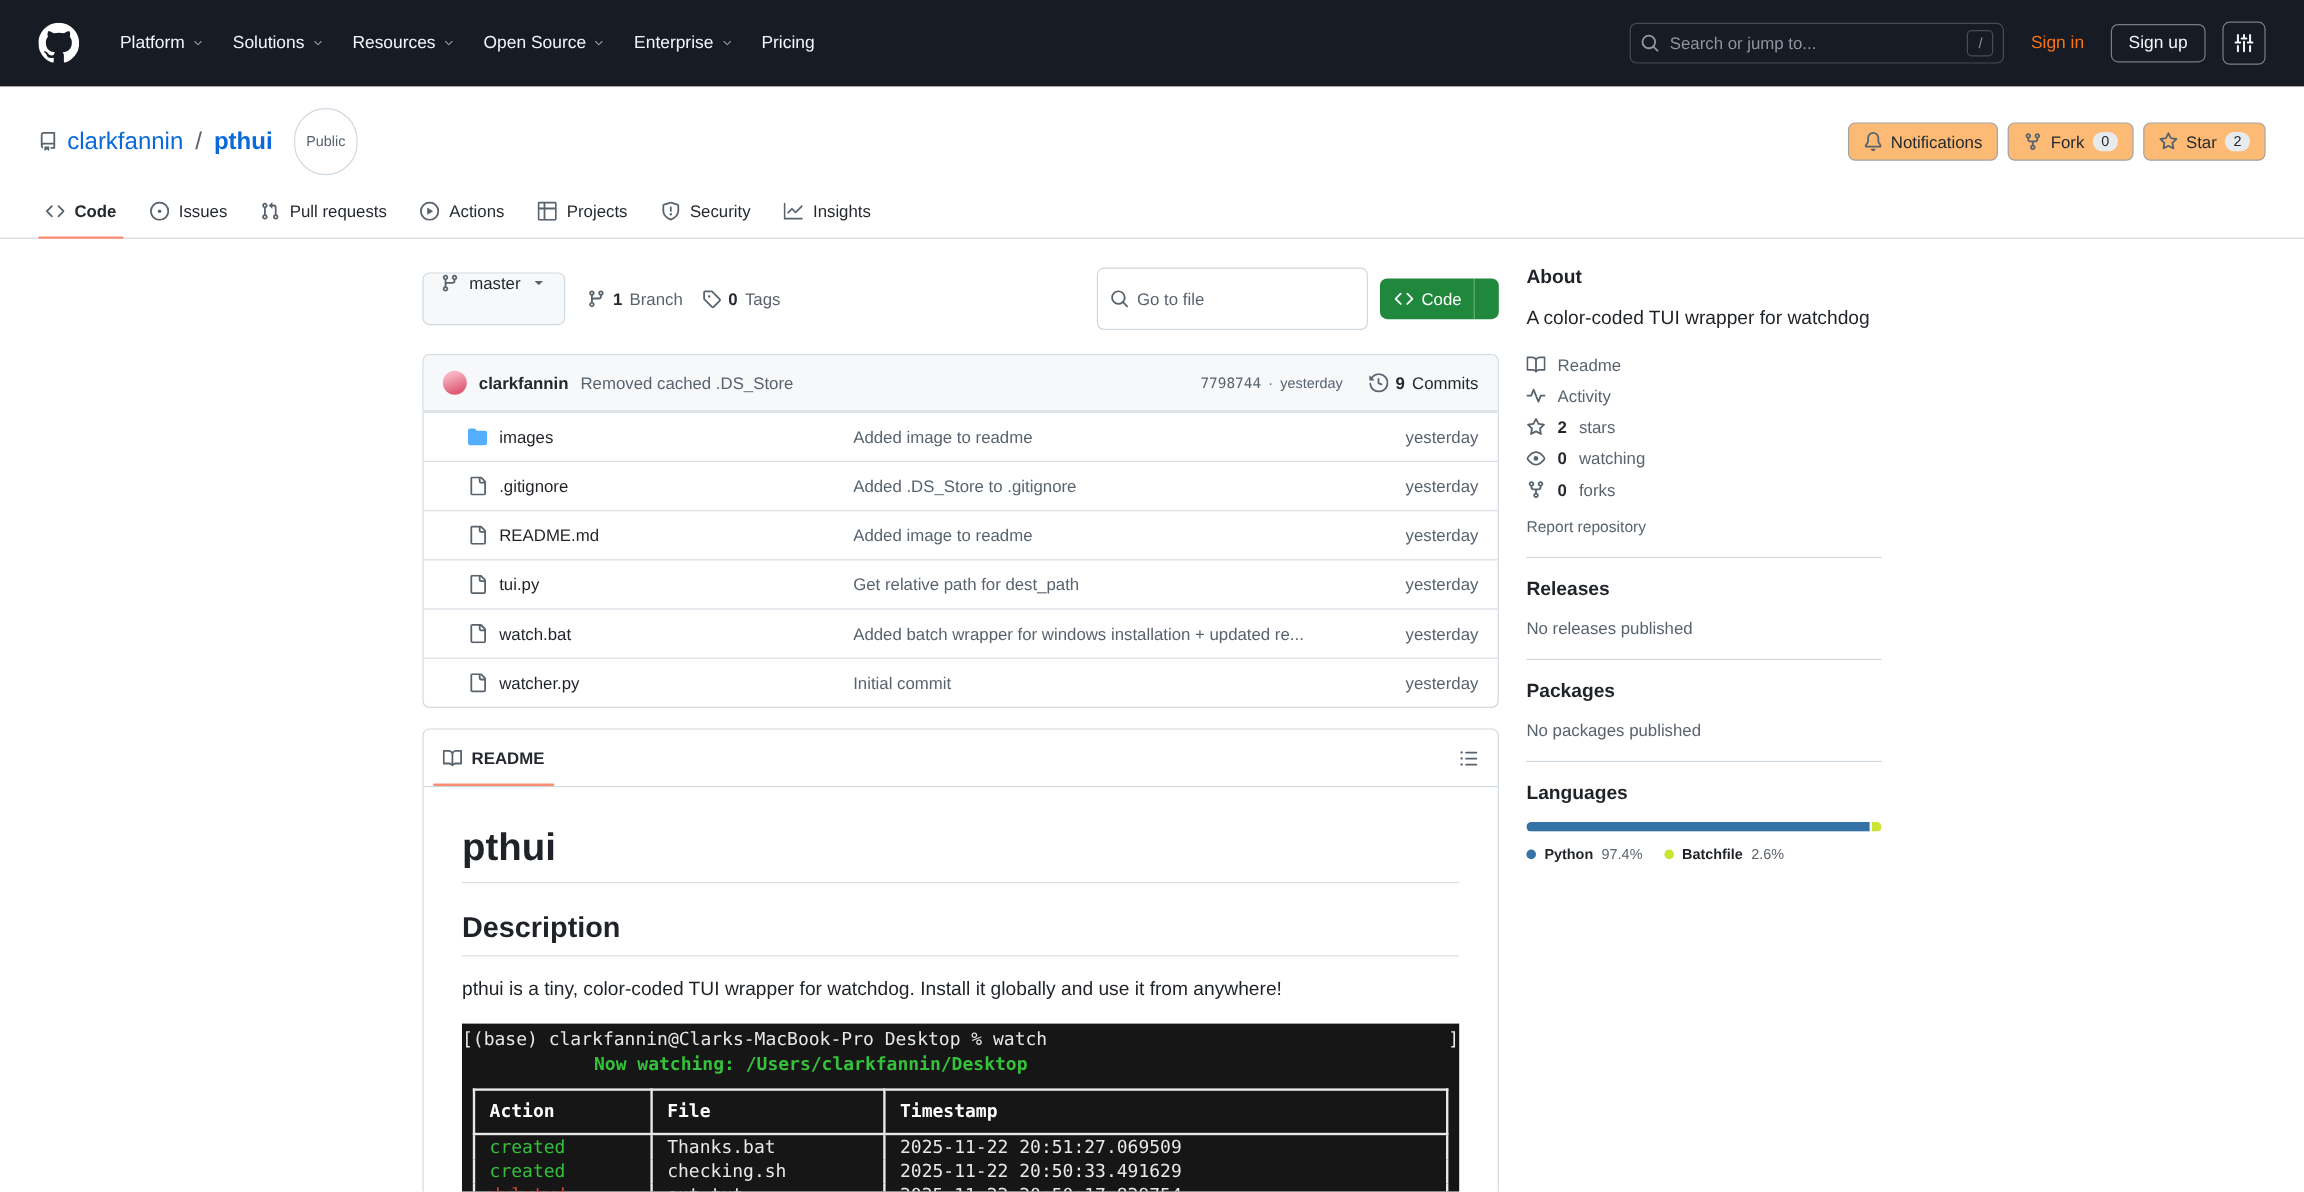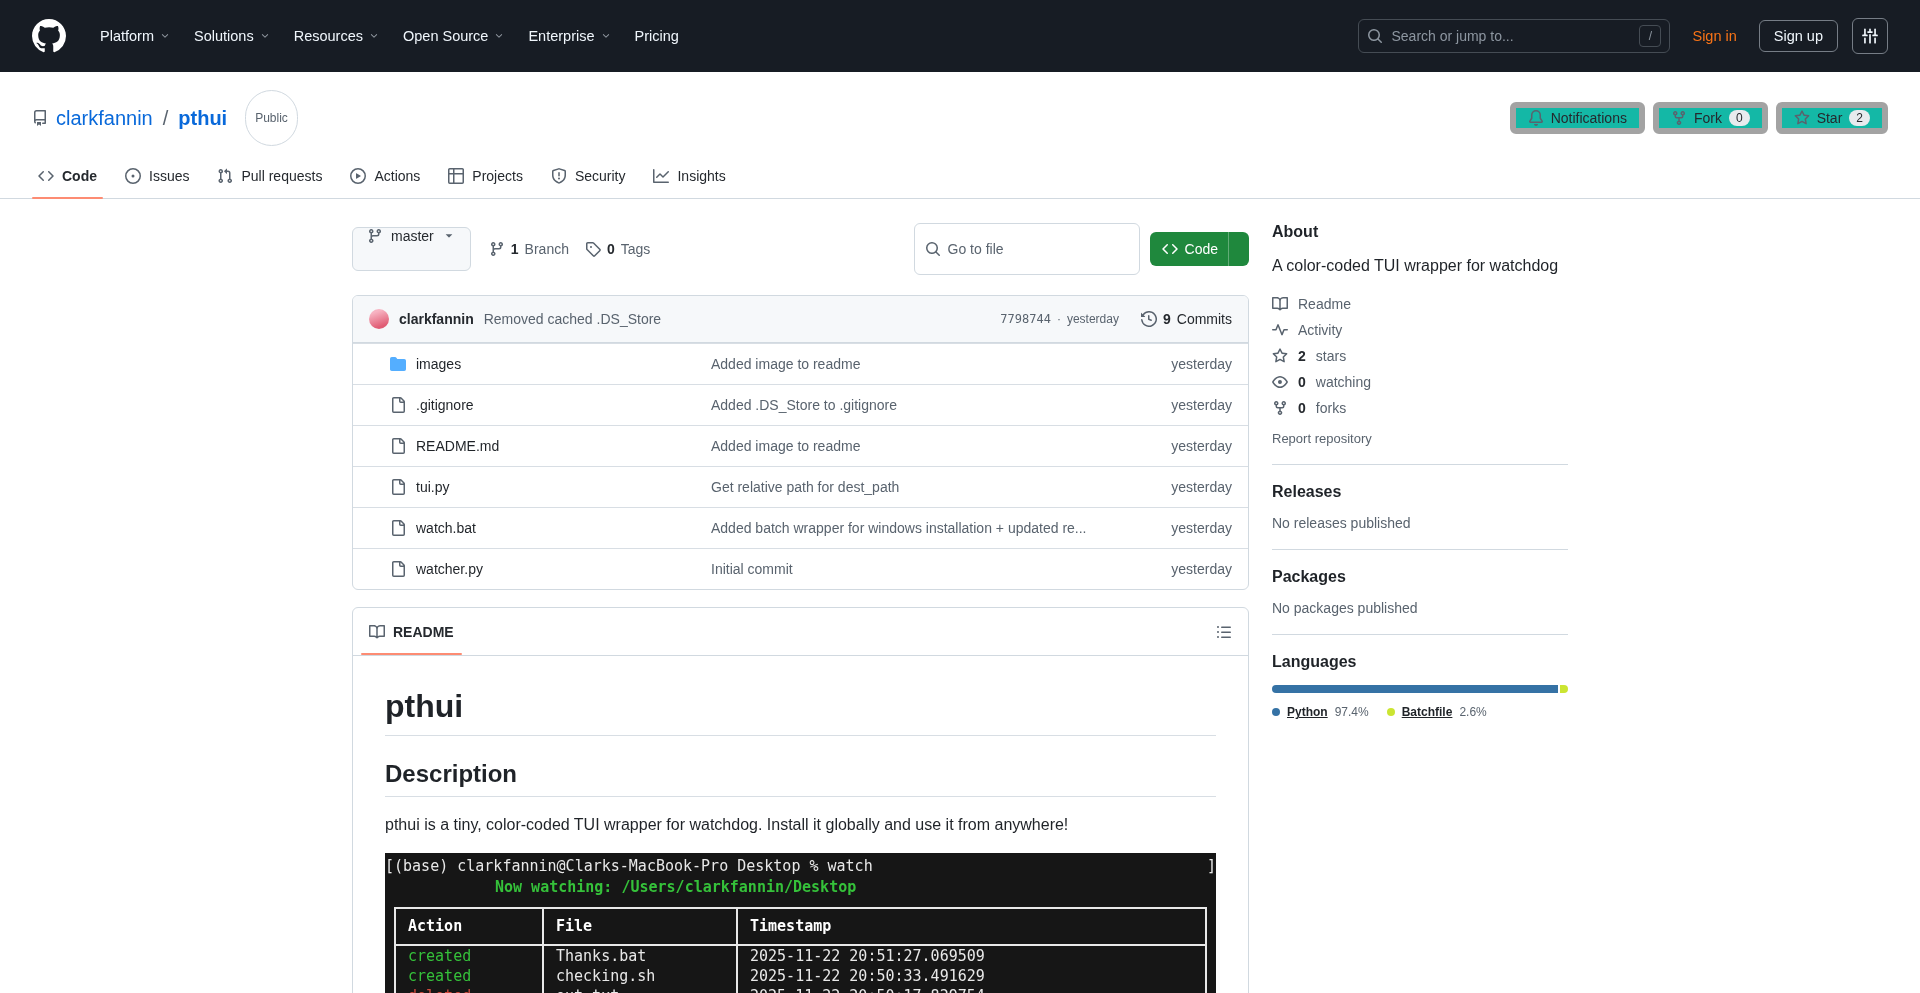--- a/index.html
+++ b/index.html
@@ -33,21 +33,21 @@
   .repo-header { display:flex; align-items:center; padding:18px 32px 10px; }
   .crumb { display:flex; align-items:center; gap:8px; flex:1; }
   .crumb .repo-icon { fill:#59636e; }
   .crumb a { font-size:20px; color:#0969da; text-decoration:none; }
   .crumb .sep { font-size:20px; color:#59636e; margin:0 2px; }
   .crumb .repo-name { font-weight:700; }
   .visibility-badge { font-size:12px; color:#59636e; border:1px solid #d1d9e0; border-radius:999px;
     padding:20px 9px; margin-left:10px; }
   .repo-actions { display:flex; align-items:center; gap:8px; }
   .hdr-btn { height:32px; display:flex; align-items:center; gap:7px; padding:0 12px;
-    background:#14b8a6; border:6px solid #a3a3a3; border-radius:6px; font-size:14px;
+    background:#fdba74; border:1px solid #a3a3a3; border-radius:6px; font-size:14px;
     color:#25292e; cursor:pointer; font-family:inherit; }
   .hdr-btn svg { fill:#59636e; }
   .count-pill { background:#e8ebee; border-radius:999px; font-size:12px; padding:1px 7px; color:#25292e; }
 
   
   .repo-tabs { display:flex; align-items:center; padding:0 24px; border-bottom:1px solid #d1d9e0; }
   .tab { position:relative; display:flex; align-items:center; gap:8px; padding:12px 10px 14px;
     margin:0 4px; font-size:14px; color:#25292e; cursor:pointer; }
   .tab svg { fill:#59636e; }
   .tab.active { font-weight:700; }
@@ -149,21 +149,21 @@
   .about-item svg { fill:#59636e; }
   .about-item b { color:#25292e; font-weight:700; }
   .report-link { display:block; font-size:13px; color:#59636e; margin-top:10px; text-decoration:none; }
   .side-hr { border:none; border-top:1px solid #d1d9e0; margin:18px 0; }
   .side-empty { font-size:14px; color:#59636e; }
   .lang-bar { display:flex; gap:2px; height:8px; border-radius:999px; overflow:hidden; margin:10px 0 12px; }
   .lang-seg { height:100%; }
   .lang-legend { display:flex; gap:18px; flex-wrap:wrap; }
   .lang-item { display:flex; align-items:center; gap:7px; font-size:12px; cursor:pointer; }
   .lang-dot { width:8px; height:8px; border-radius:50%; }
-  .lang-item b { font-weight:700; color:#1f2328;text-decoration:underline; }
+  .lang-item b { font-weight:700; color:#1f2328; }
   .lang-item span.pct { color:#59636e; }
 </style>
 </head>
 <body>
 
 <div class="top-header">
   <svg class="gh-logo" viewBox="0 0 16 16">
       <path d="M8 0c4.42 0 8 3.58 8 8a8.013 8.013 0 0 1-5.45 7.59c-.4.08-.55-.17-.55-.38 0-.27.01-1.13.01-2.2 0-.75-.25-1.23-.54-1.48 1.78-.2 3.65-.88 3.65-3.95 0-.88-.31-1.59-.82-2.15.08-.2.36-1.02-.08-2.12 0 0-.67-.22-2.2.82-.64-.18-1.32-.27-2-.27-.68 0-1.36.09-2 .27-1.53-1.03-2.2-.82-2.2-.82-.44 1.1-.16 1.92-.08 2.12-.51.56-.82 1.27-.82 2.15 0 3.06 1.86 3.75 3.64 3.95-.23.2-.44.55-.51 1.07-.46.21-1.61.55-2.33-.66-.15-.24-.6-.83-1.23-.82-.67.01-.27.38.01.53.34.19.73.9.82 1.13.16.45.68 1.31 2.69.94 0 .67.01 1.3.01 1.49 0 .21-.15.45-.55.38A7.995 7.995 0 0 1 0 8c0-4.42 3.58-8 8-8Z"></path>
     </svg>
   <nav class="top-nav">

